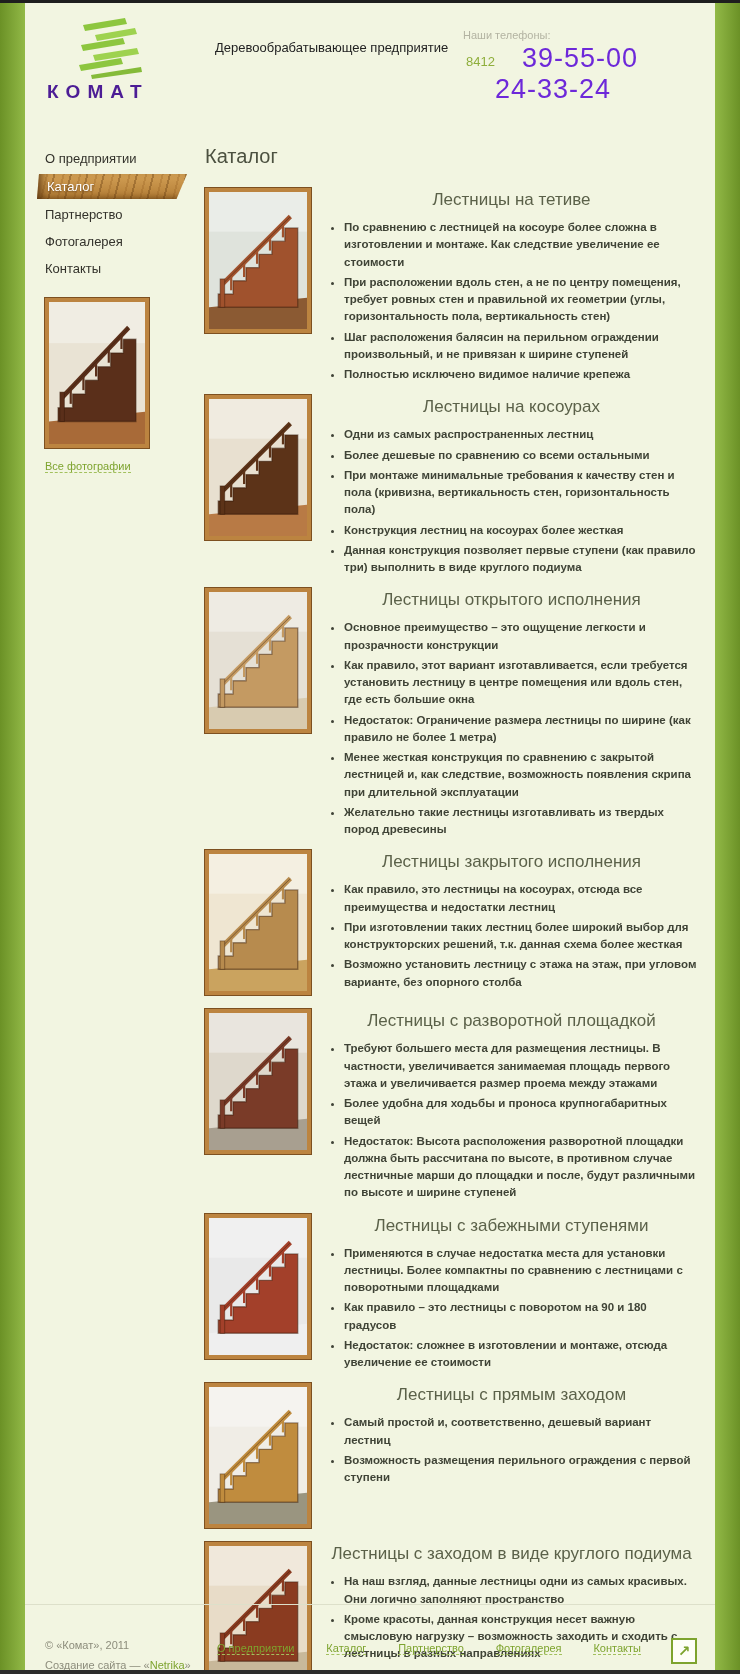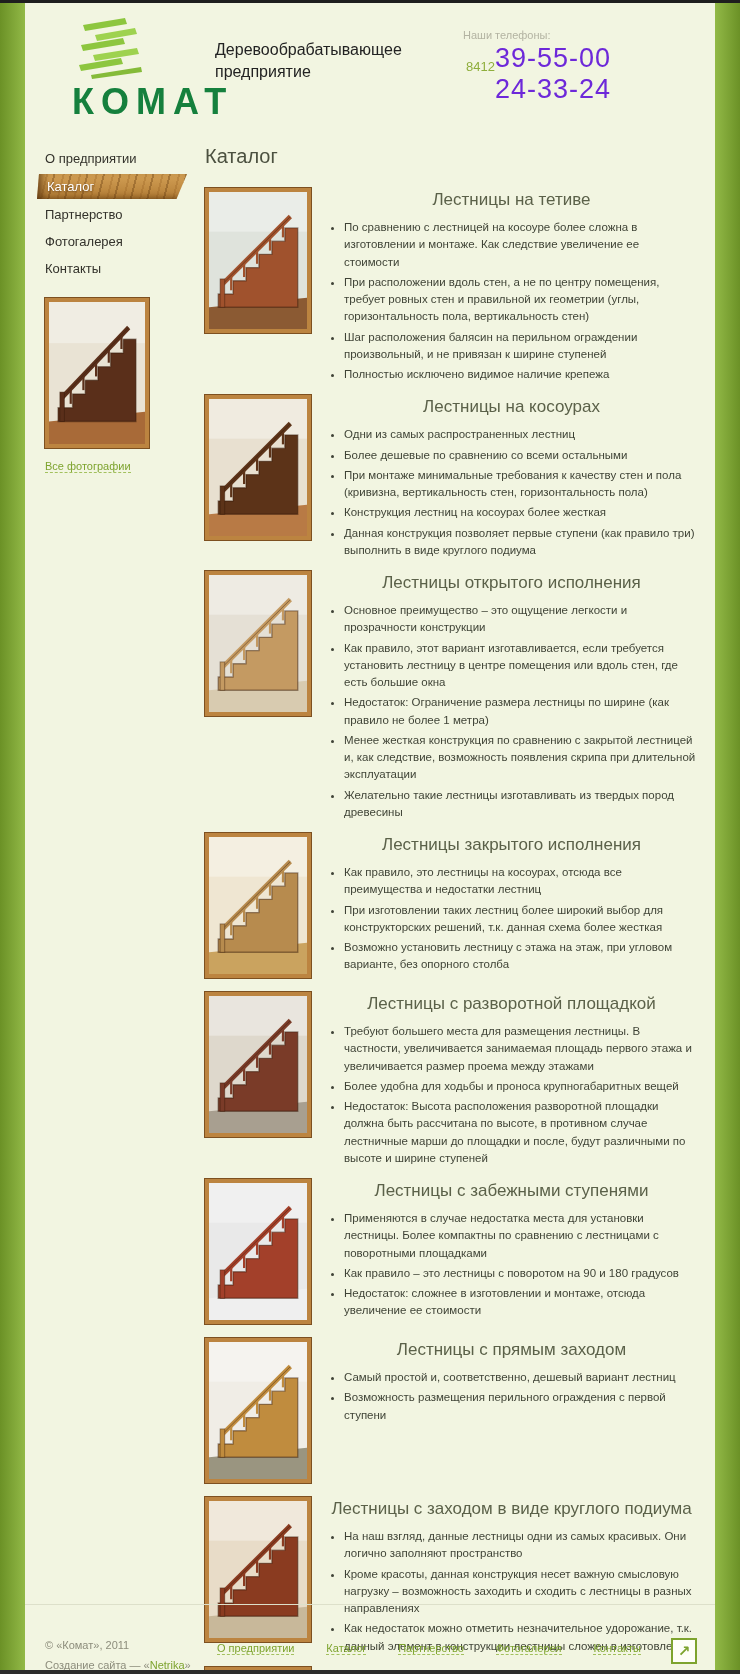--- a/index.html
+++ b/index.html
@@ -9,25 +9,25 @@
   .bottom-strip{position:absolute;bottom:0;left:0;right:0;height:4px;background:#2b2b2b;z-index:5;}
   .side{position:absolute;top:3px;bottom:4px;width:25px;z-index:4;}
   .side.left{left:0;background:linear-gradient(90deg,#6b9126,#92b947);}
   .side.right{right:0;background:linear-gradient(270deg,#6b9126,#92b947);}
   .inner{position:relative;margin:3px 25px 0;width:690px;}
 
   
   .header{position:relative;height:128px;}
   .logo{position:absolute;left:22px;top:12px;width:150px;text-align:left;}
   .logo-icon{display:block;margin-left:22px;}
-  .logo-text{font-size:36px;font-weight:bold;letter-spacing:7px;color:#15803d;margin-top:2px;margin-left:25px;}
-  .tagline{position:absolute;left:190px;top:36px;width:240px;font-size:16px;line-height:1.35;color:#222;}
+  .logo-text{font-size:19px;font-weight:bold;letter-spacing:7px;color:#4c1d95;margin-top:2px;}
+  .tagline{position:absolute;left:190px;top:36px;width:240px;font-size:13px;line-height:1.35;color:#222;}
   .phones{position:absolute;left:438px;top:26px;width:200px;}
   .phones-label{font-size:11px;color:#b3b3a2;margin-bottom:2px;}
-  .phone-row{display:flex;align-items:flex-end;}
+  .phone-row{display:flex;align-items:center;gap:27px;}
   .phone-prefix{font-size:13px;color:#8fae3c;margin-top:6px;width:32px;text-align:right;}
   .phone-big{font-size:27px;color:#6d28d9;letter-spacing:1px;line-height:1.15;}
   .phone-big.second{margin-left:32px;}
 
   
   .content{display:flex;align-items:flex-start;}
   .sidebar{width:170px;flex:0 0 170px;padding-top:14px;}
   .nav{list-style:none;margin:0;padding:0;font-size:13px;}
   .nav li{padding:6px 0 6px 20px;color:#33322b;cursor:pointer;}
   .nav li.active{position:relative;color:#fff;margin:2px 8px 2px 12px;padding:5px 0 5px 10px;
@@ -45,21 +45,21 @@
   .page-title{font-size:20px;font-weight:normal;color:#4c5140;margin:4px 0 20px;}
   .section{display:flex;gap:15px;margin-bottom:9px;min-height:150px;}
   .photo-frame{flex:0 0 106px;width:106px;height:145px;box-sizing:border-box;
     border:4px solid #bc8440;background:#fff;
     box-shadow:0 0 0 1px #7d5020, inset 0 0 0 1px #7d5020, inset 0 0 0 3px #dcae6e;}
   .sidebar-photo .photo-frame{width:104px;height:150px;flex:none;}
   .photo-frame svg{display:block;width:100%;height:100%;}
   .sec-txt{flex:1;min-width:0;}
   .sec-heading{font-size:17px;font-weight:normal;color:#5b6149;margin:2px 0 9px;text-align:center;}
   .sec-bullets{margin:0;padding:0 0 0 18px;font-size:11.5px;line-height:1.5;color:#3f4336;}
-  .sec-bullets li{margin-bottom:3px;}
+  .sec-bullets li{margin-bottom:3px;font-weight:bold;}
 
   
   .footer{position:absolute;left:25px;right:25px;bottom:4px;height:66px;border-top:1px solid #dde0ca;
     display:flex;align-items:flex-start;padding-top:31px;box-sizing:border-box;font-size:11px;color:#8d8d7c;}
   .copy{margin-left:20px;width:150px;line-height:1.8;}
   .footer-nav{display:flex;flex:1;justify-content:space-between;margin:6px 30px 0 22px;}
   .counter{margin:2px 18px 0 0;width:22px;height:22px;border:2px solid #7da32e;display:flex;
     align-items:center;justify-content:center;color:#7da32e;font-size:15px;font-weight:bold;cursor:pointer;background:#fdfef7;}
 </style>
 </head>

